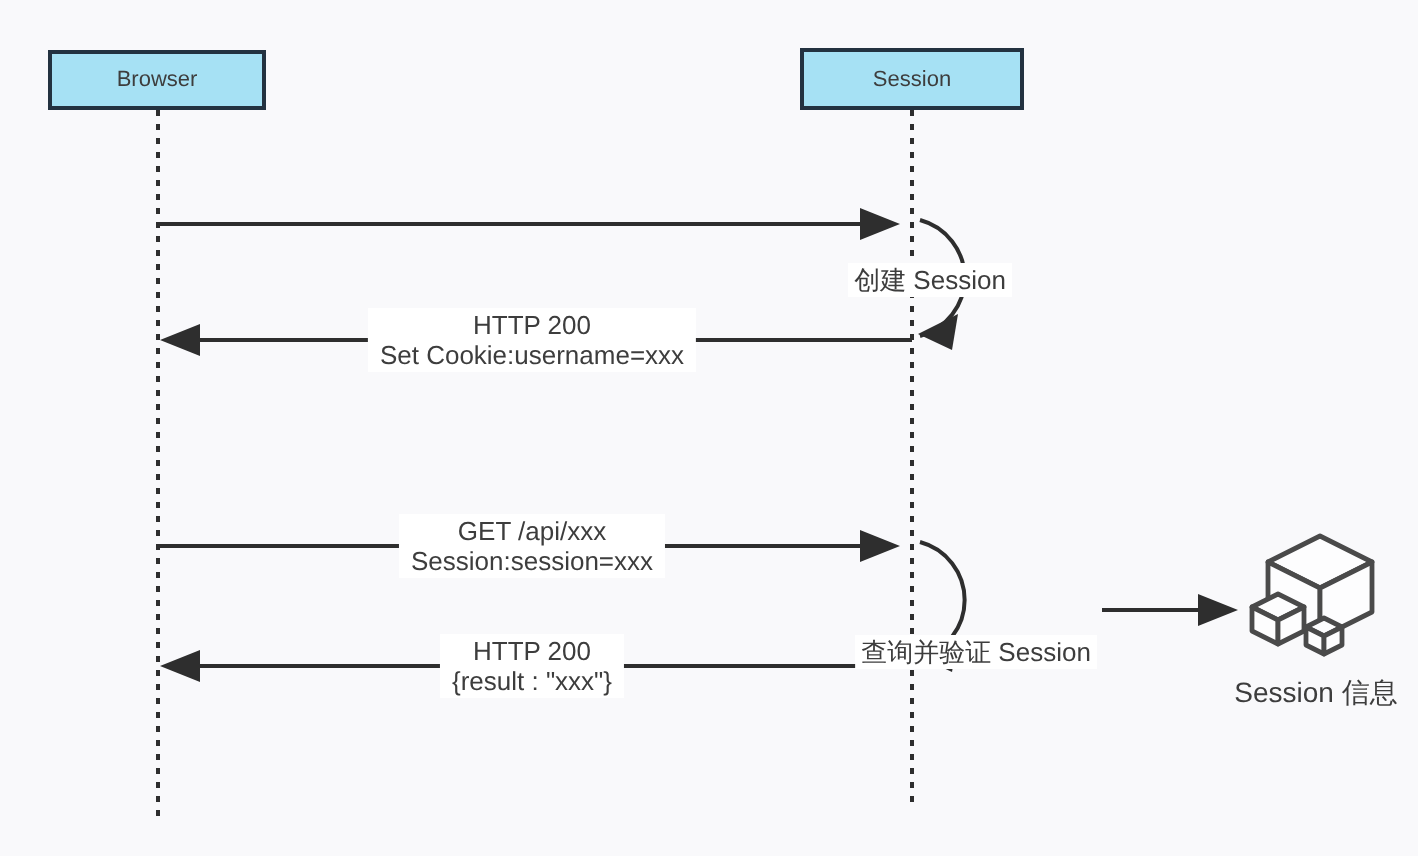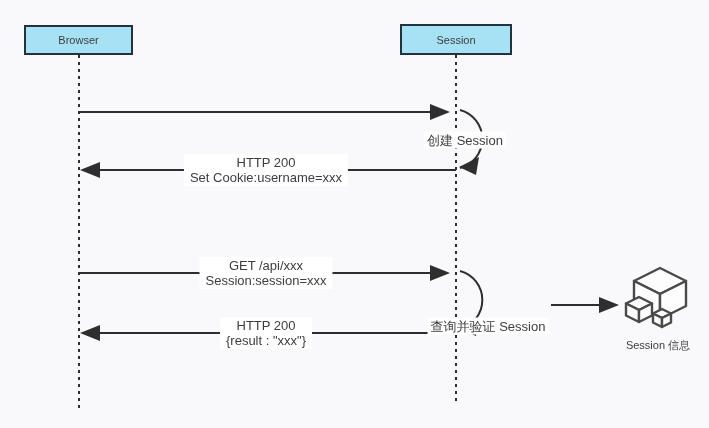--- a/index.html
+++ b/index.html
@@ -78,21 +78,21 @@
     fill: #fdfdfe;
     stroke: #4a4a4a;
     stroke-width: 2.4;
     stroke-linejoin: round;
   }
   .store-label {
     position: absolute;
     left: 658px;
     top: 338px;
     transform: translateX(-50%);
-    font-size: 11px;
+    font-size: 14px;
     color: var(--text, #3d3d3d);
     white-space: nowrap;
   }
 </style>
 </head>
 <body>
 
 <div class="diagram">
 
   <svg class="canvas" viewBox="0 0 709 428">

